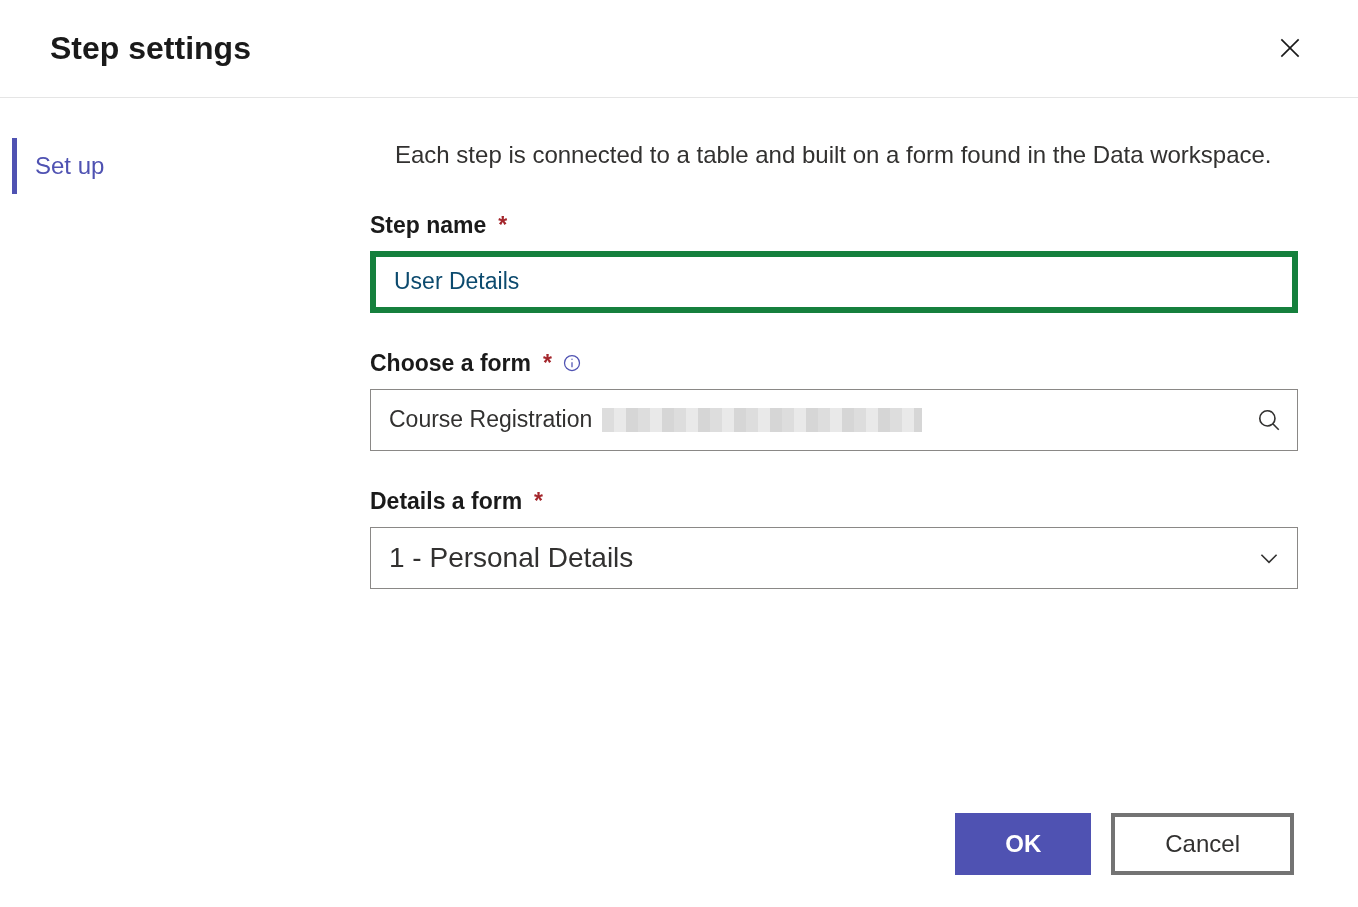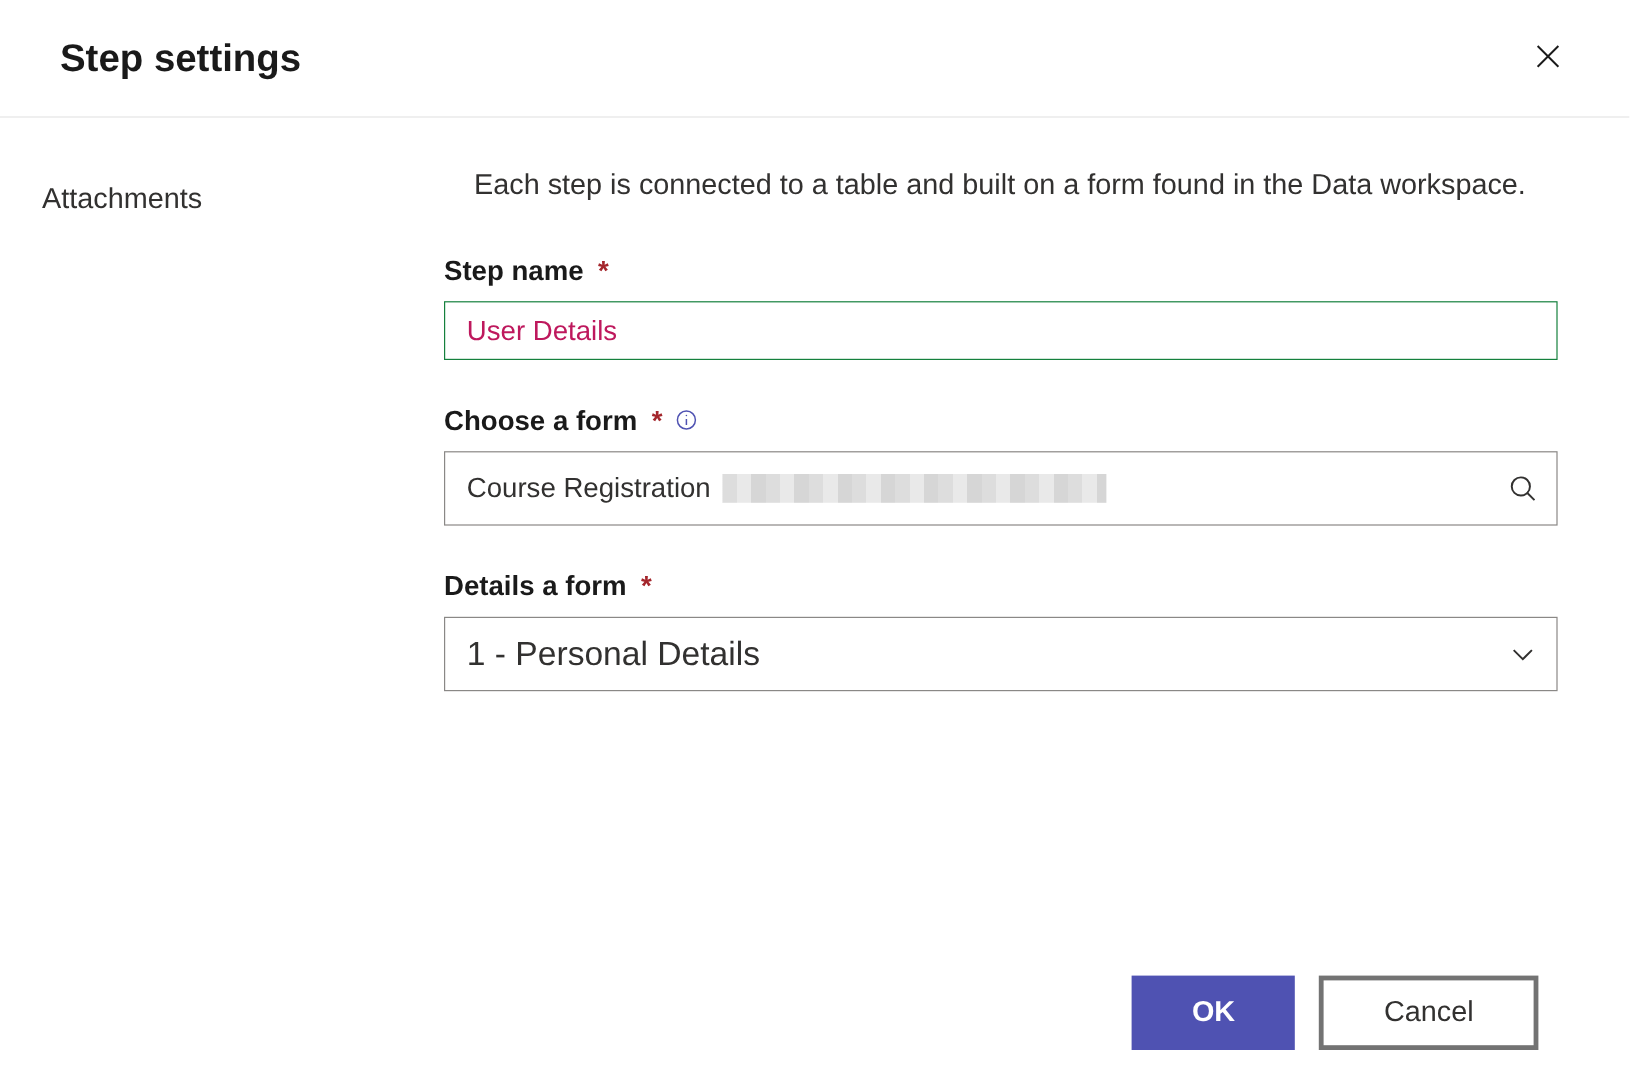--- a/index.html
+++ b/index.html
@@ -12,21 +12,21 @@
   font-family: "Segoe UI", -apple-system, BlinkMacSystemFont, sans-serif;
   background: #ffffff;
   width: 1358px;
   height: 907px;
   overflow: hidden;
 }
 
 .header {
   display: flex;
   justify-content: space-between;
-  align-items: flex-start;
+  align-items: flex-end;
   padding: 30px 50px 30px 50px;
   border-bottom: 1px solid #e5e5e5;
 }
 
 .header-title {
   font-size: 32px;
   font-weight: 600;
   color: #1a1a1a;
 }
 
@@ -118,26 +118,26 @@
 }
 
 .info-icon svg {
   width: 20px;
   height: 20px;
 }
 
 .text-input {
   width: 100%;
   max-width: 935px;
-  height: 49px;
+  height: 62px;
   font-size: 23px;
   padding: 0 18px;
-  border: 1px solid #15803d;
-  background: #ffffff;
-  color: #be185d;
+  border: 6px solid #15803d;
+  background: #ffffff;
+  color: #0c4a6e;
   font-family: inherit;
 }
 
 .lookup-wrapper {
   position: relative;
   width: 100%;
   max-width: 935px;
   border-radius: 22px;
 }
 
@@ -226,21 +226,21 @@
   stroke-width: 1.5;
   fill: none;
 }
 
 .footer {
   display: flex;
   gap: 20px;
   justify-content: flex-end;
   position: absolute;
   bottom: 20px;
-  right: 76px;
+  right: 64px;
 }
 
 .btn {
   height: 62px;
   padding: 0 50px;
   font-size: 24px;
   font-weight: 600;
   border: none;
   cursor: pointer;
   font-family: inherit;
@@ -269,22 +269,22 @@
           <line x1="4" y1="4" x2="20" y2="20"></line>
           <line x1="20" y1="4" x2="4" y2="20"></line>
         </svg>
     </span>
   </button>
 </div>
 
 <div class="body-layout">
 
   <nav class="sidebar">
-    <div class="sidebar-item">
-      <span>Attachments</span>
+    <div class="sidebar-item active">
+      <span>Set up</span>
     </div>
   </nav>
 
   <main class="main">
     <p class="description">Each step is connected to a table and built on a form found in the Data workspace.</p>
 
     <div class="field-group">
       <div class="field-label">
         <span>Step name</span>
           <span class="required">*</span>

